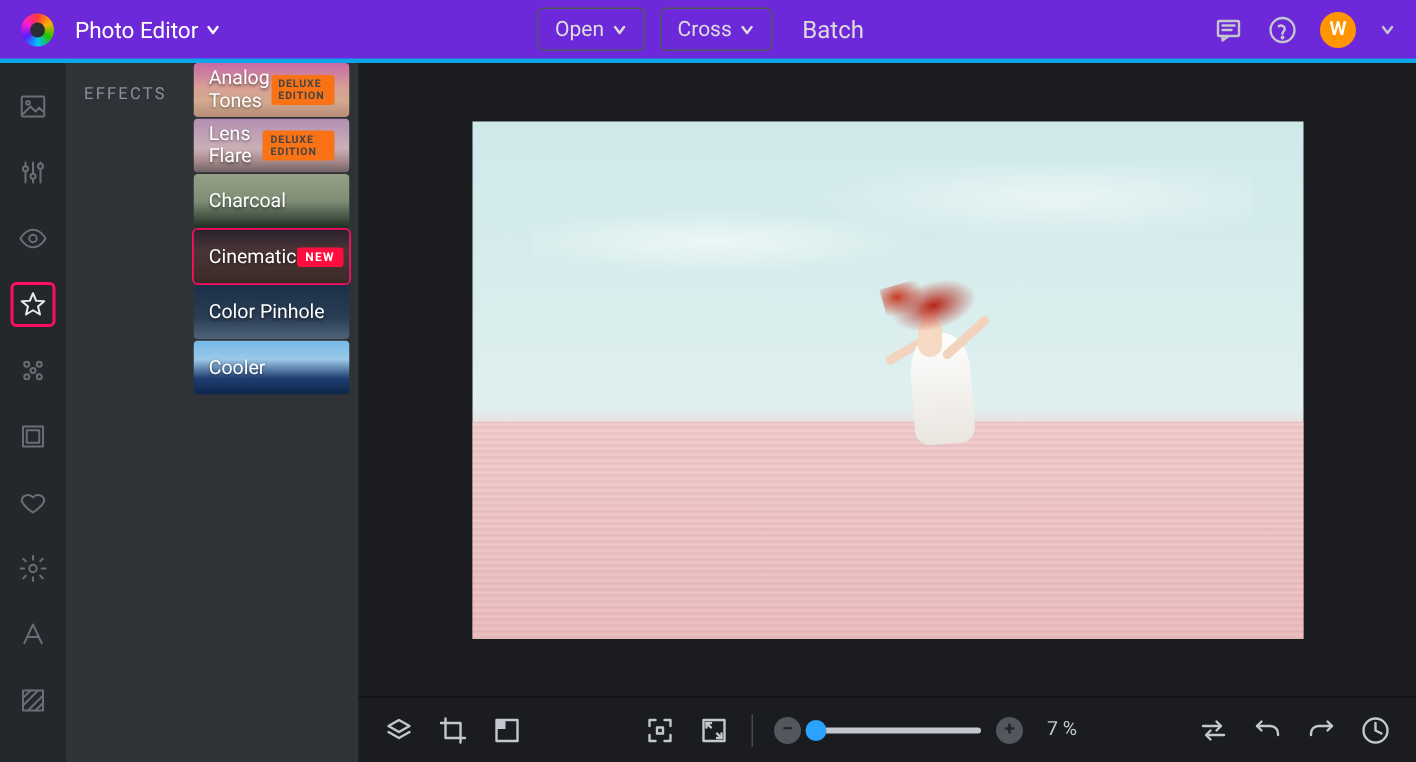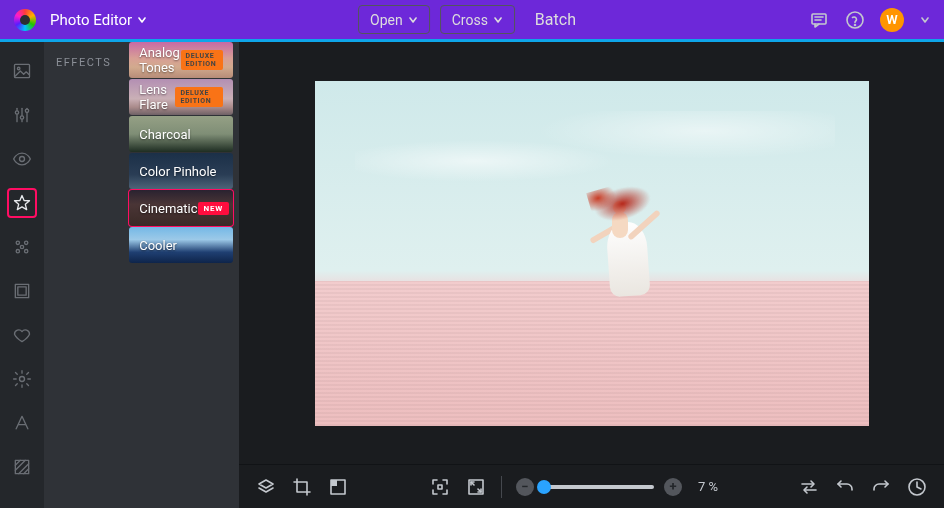--- a/index.html
+++ b/index.html
@@ -200,28 +200,28 @@
         </div>
       <div class="effect-tile">
           <div class="bg" style="background:linear-gradient(180deg,#b38fb3 0%,#cab0b6 55%,#aa8b8b 78%,#6f6166 100%)"></div>
           <span class="label">Lens Flare</span>
           <span class="deluxe-badge">DELUXE EDITION</span>
         </div>
       <div class="effect-tile">
           <div class="bg" style="background:linear-gradient(180deg,#95a085 0%,#7f8e76 50%,#1e2d22 100%)"></div>
           <span class="label">Charcoal</span>
         </div>
-      <div class="effect-tile">
-          <div class="bg" style="background:linear-gradient(180deg,#1b3048 0%,#2a3d55 60%,#4e6478 100%)"></div>
-          <span class="label">Color Pinhole</span>
-        </div>
       <div class="effect-tile highlight">
           <div class="bg" style="background:linear-gradient(180deg,#2a2230 0%,#4a3536 40%,#3a2a26 100%)"></div>
           <span class="label">Cinematic</span>
           <span class="new-badge">NEW</span>
+        </div>
+      <div class="effect-tile">
+          <div class="bg" style="background:linear-gradient(180deg,#1b3048 0%,#2a3d55 60%,#4e6478 100%)"></div>
+          <span class="label">Color Pinhole</span>
         </div>
       <div class="effect-tile">
           <div class="bg" style="background:linear-gradient(180deg,#74b8e6 0%,#9cc9e8 35%,#1f3f72 70%,#0e244a 100%)"></div>
           <span class="label">Cooler</span>
         </div>
     </div>
   </div>
 
   <div class="canvas-area">
     <div class="canvas-viewport">

